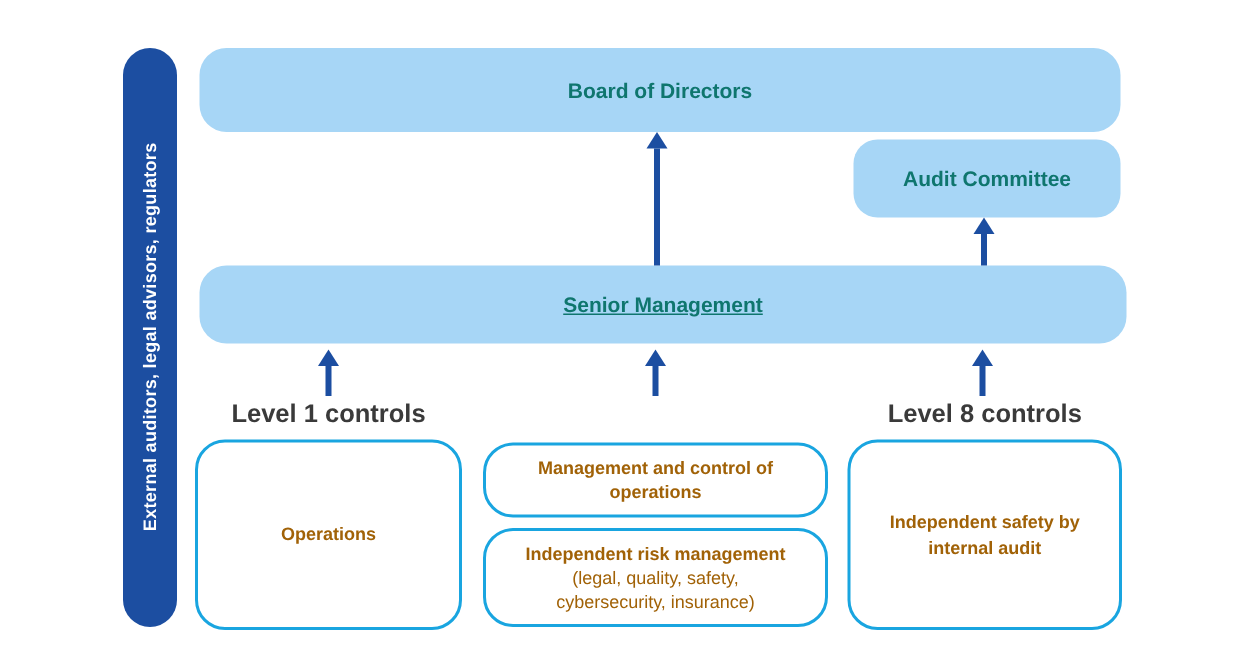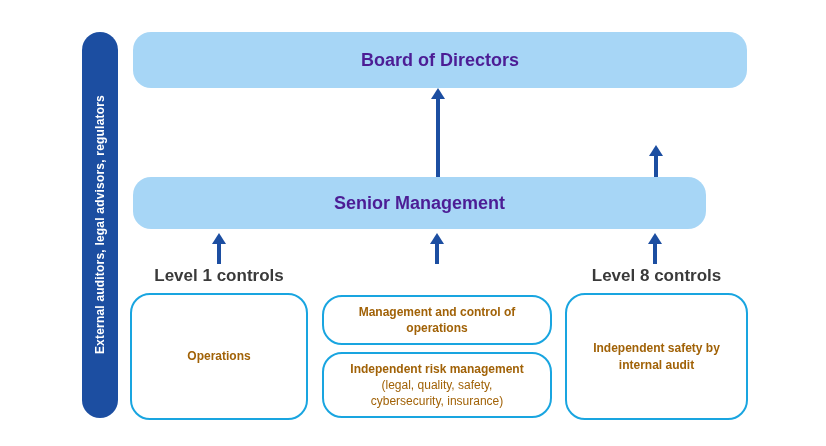--- a/index.html
+++ b/index.html
@@ -38,27 +38,27 @@
   }
 
   
   .bar {
     position: absolute;
     background: #a7d6f6;
     border-radius: 18px;
     display: flex;
     align-items: center;
     justify-content: center;
-    color: #4c1d95;
-    font-size: 18px;
+    color: #0f766e;
+    font-size: 14px;
     font-weight: 700;
   }
   .bar-board  { left: 133px; top: 32px;  width: 614px; height: 56px; }
   .bar-audit  { left: 569px; top: 93px;  width: 178px; height: 52px; border-radius: 16px; }
-  .bar-senior { left: 133px; top: 177px; width: 573px; height: 52px; }
+  .bar-senior { left: 133px; top: 177px; width: 618px; height: 52px; text-decoration: underline; }
 
   
   .arrow {
     position: absolute;
     width: 14px;
     display: flex;
     flex-direction: column;
     align-items: center;
   }
   .arrow-head {
@@ -126,20 +126,23 @@
 <div class="canvas">
 
   <div class="sidebar-pill">
     <span class="sidebar-text">External auditors, legal advisors, regulators</span>
   </div>
 
   <div class="bar bar-board">
     <span>Board of Directors</span>
   </div>
 
+  <div class="bar bar-audit">
+    <span>Audit Committee</span>
+  </div>
 
   <div class="bar bar-senior">
     <span>Senior Management</span>
   </div>
 
   <div class="arrow arrow-board">
     <div class="arrow-head"></div>
     <div class="arrow-shaft"></div>
   </div>
 

